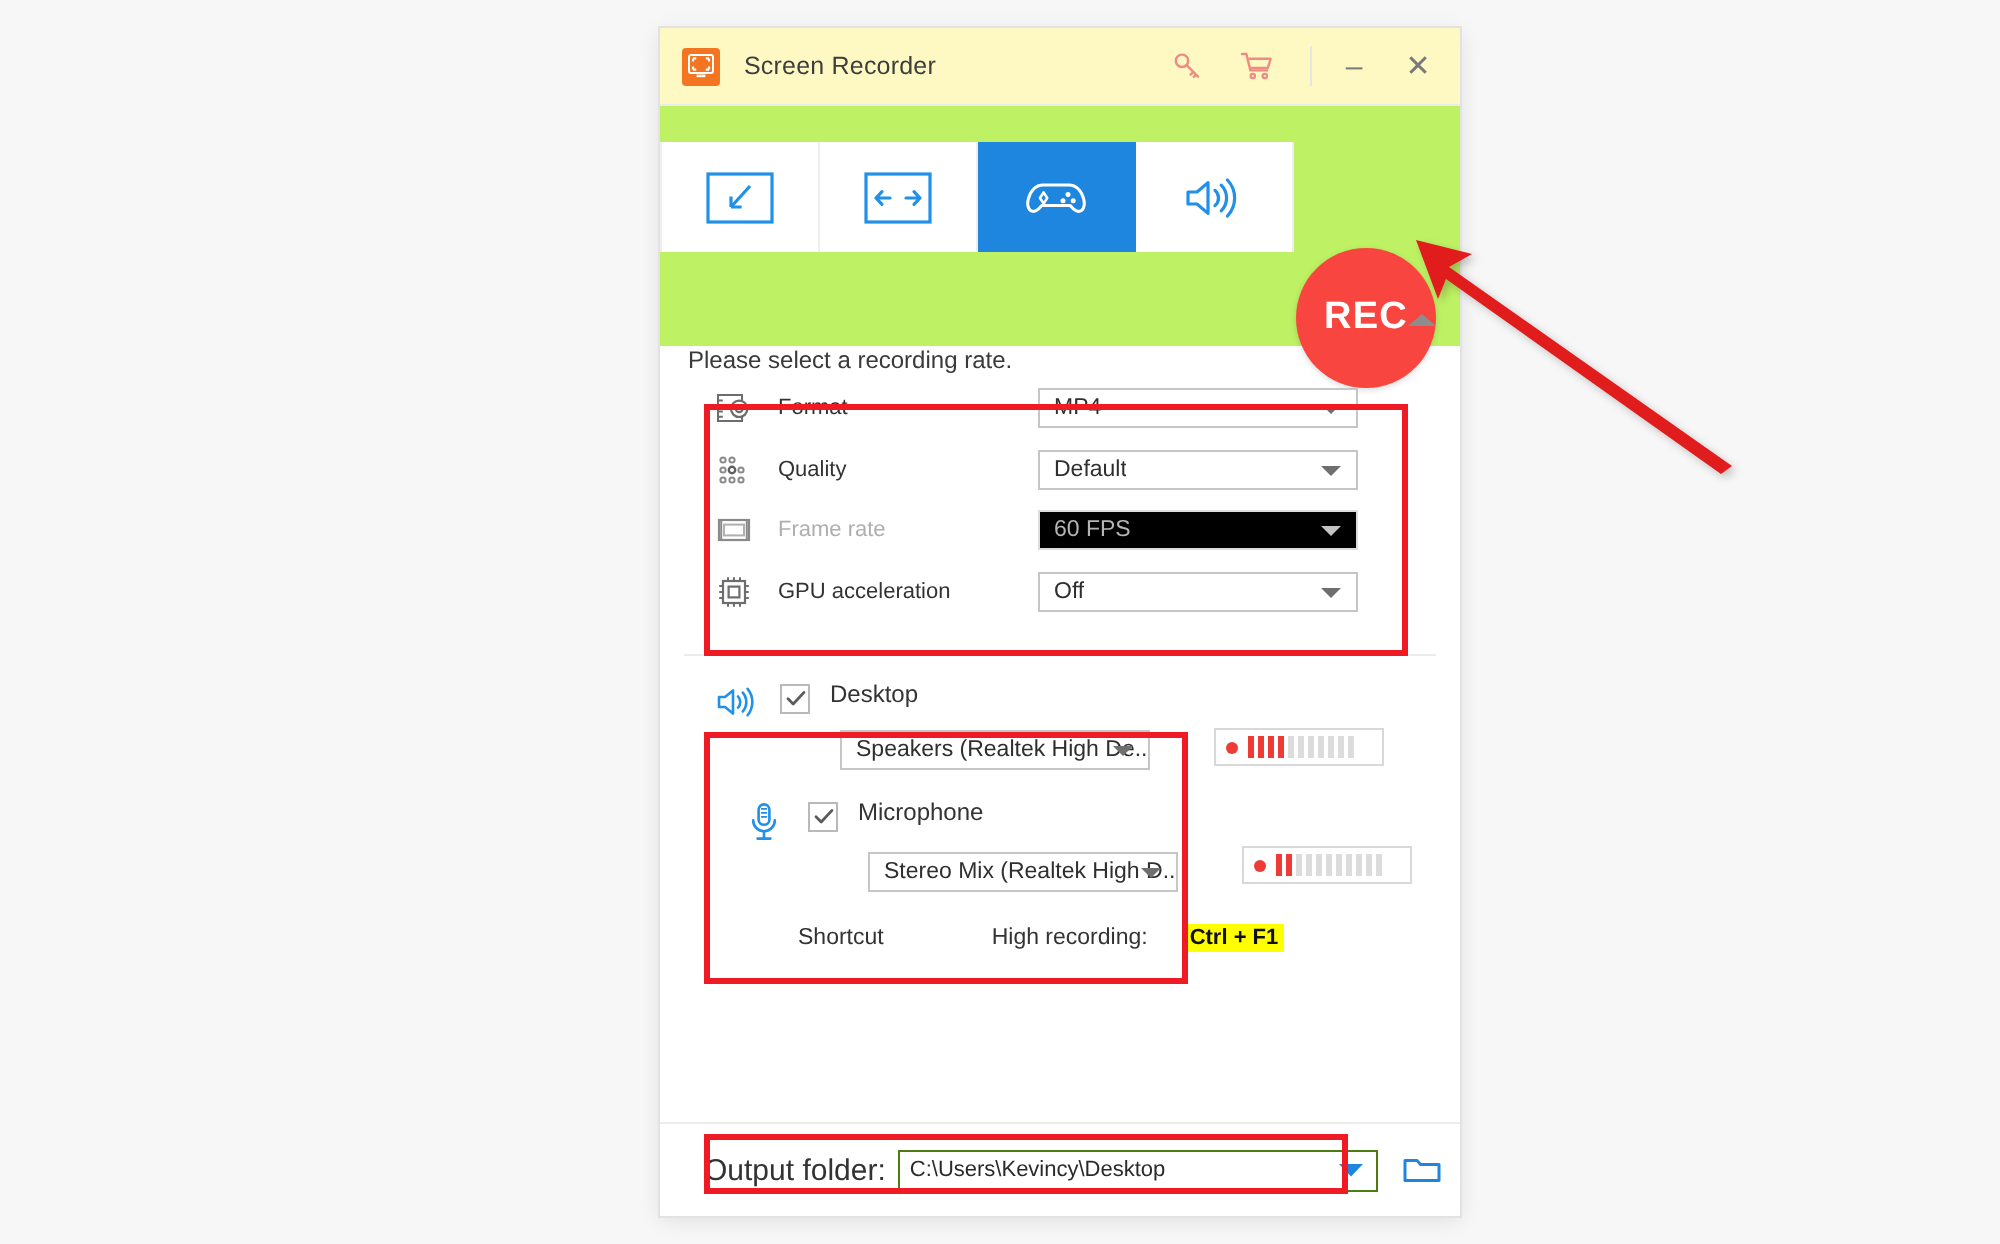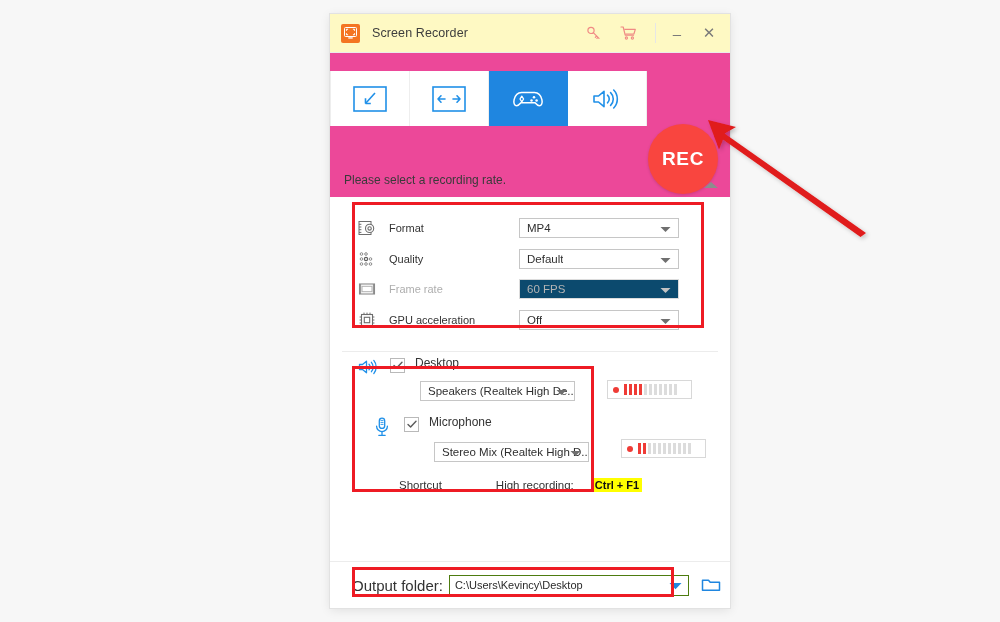--- a/index.html
+++ b/index.html
@@ -37,21 +37,21 @@
   }
   .tb-sep{width:1px;height:20px;background:#e6e6e6;margin:0 6px 0 10px;}
   .tb-win{
     width:30px;height:38px;display:flex;align-items:center;justify-content:center;
     color:#7a7a7a;font-size:15px;
   }
   .tb-win.close{width:34px;margin-right:4px;}
 
   
   .modebar{
-    height:144px;background:#ec4899;position:relative;
+    height:120px;background:#bef264;position:relative;
   }
   .modes{
     position:absolute;left:0;top:18px;display:flex;height:55px;
   }
   .mode{
     width:78px;height:55px;background:#ffffff;display:flex;align-items:center;
     justify-content:center;border-right:1px solid #eeeeee;
   }
   .mode:first-child{border-left:1px solid #eeeeee;}
   .mode.active{background:#1f86e0;border-right-color:#1f86e0;}
@@ -83,25 +83,25 @@
   .srow.disabled .slabel{color:#aeaeae;}
 
   .combo{
     width:160px;height:20px;border:1px solid #c6c6c6;background:#ffffff;
     display:flex;align-items:center;position:relative;box-sizing:border-box;
   }
   .combo .cval{font-size:11.5px;color:#2f2f2f;margin-left:7px;white-space:nowrap;overflow:hidden;}
   .combo .carrow{
     position:absolute;right:7px;top:50%;transform:translateY(-50%);
   }
-  .combo.disabled{background:#0c4a6e;border-color:#dcdcdc;}
+  .combo.disabled{background:#000000;border-color:#dcdcdc;}
   .combo.disabled .cval{color:#b4b4b4;}
 
   
-  .audio{margin:4px 24px 0 24px;position:relative;}
+  .audio{margin:12px 24px 0 24px;position:relative;}
   .arow{display:flex;align-items:flex-start;}
   .aico{width:28px;display:flex;align-items:center;justify-content:center;flex:none;padding-top:2px;}
   .cbox{
     width:13px;height:13px;border:1px solid #b9b9b9;background:#fff;flex:none;
     display:flex;align-items:center;justify-content:center;margin-left:8px;margin-top:2px;
   }
   .alabel{font-size:12px;color:#333;margin-left:10px;}
   .acombo{margin-left:66px;margin-top:5px;}
   .acombo .combo{width:155px;}
 

